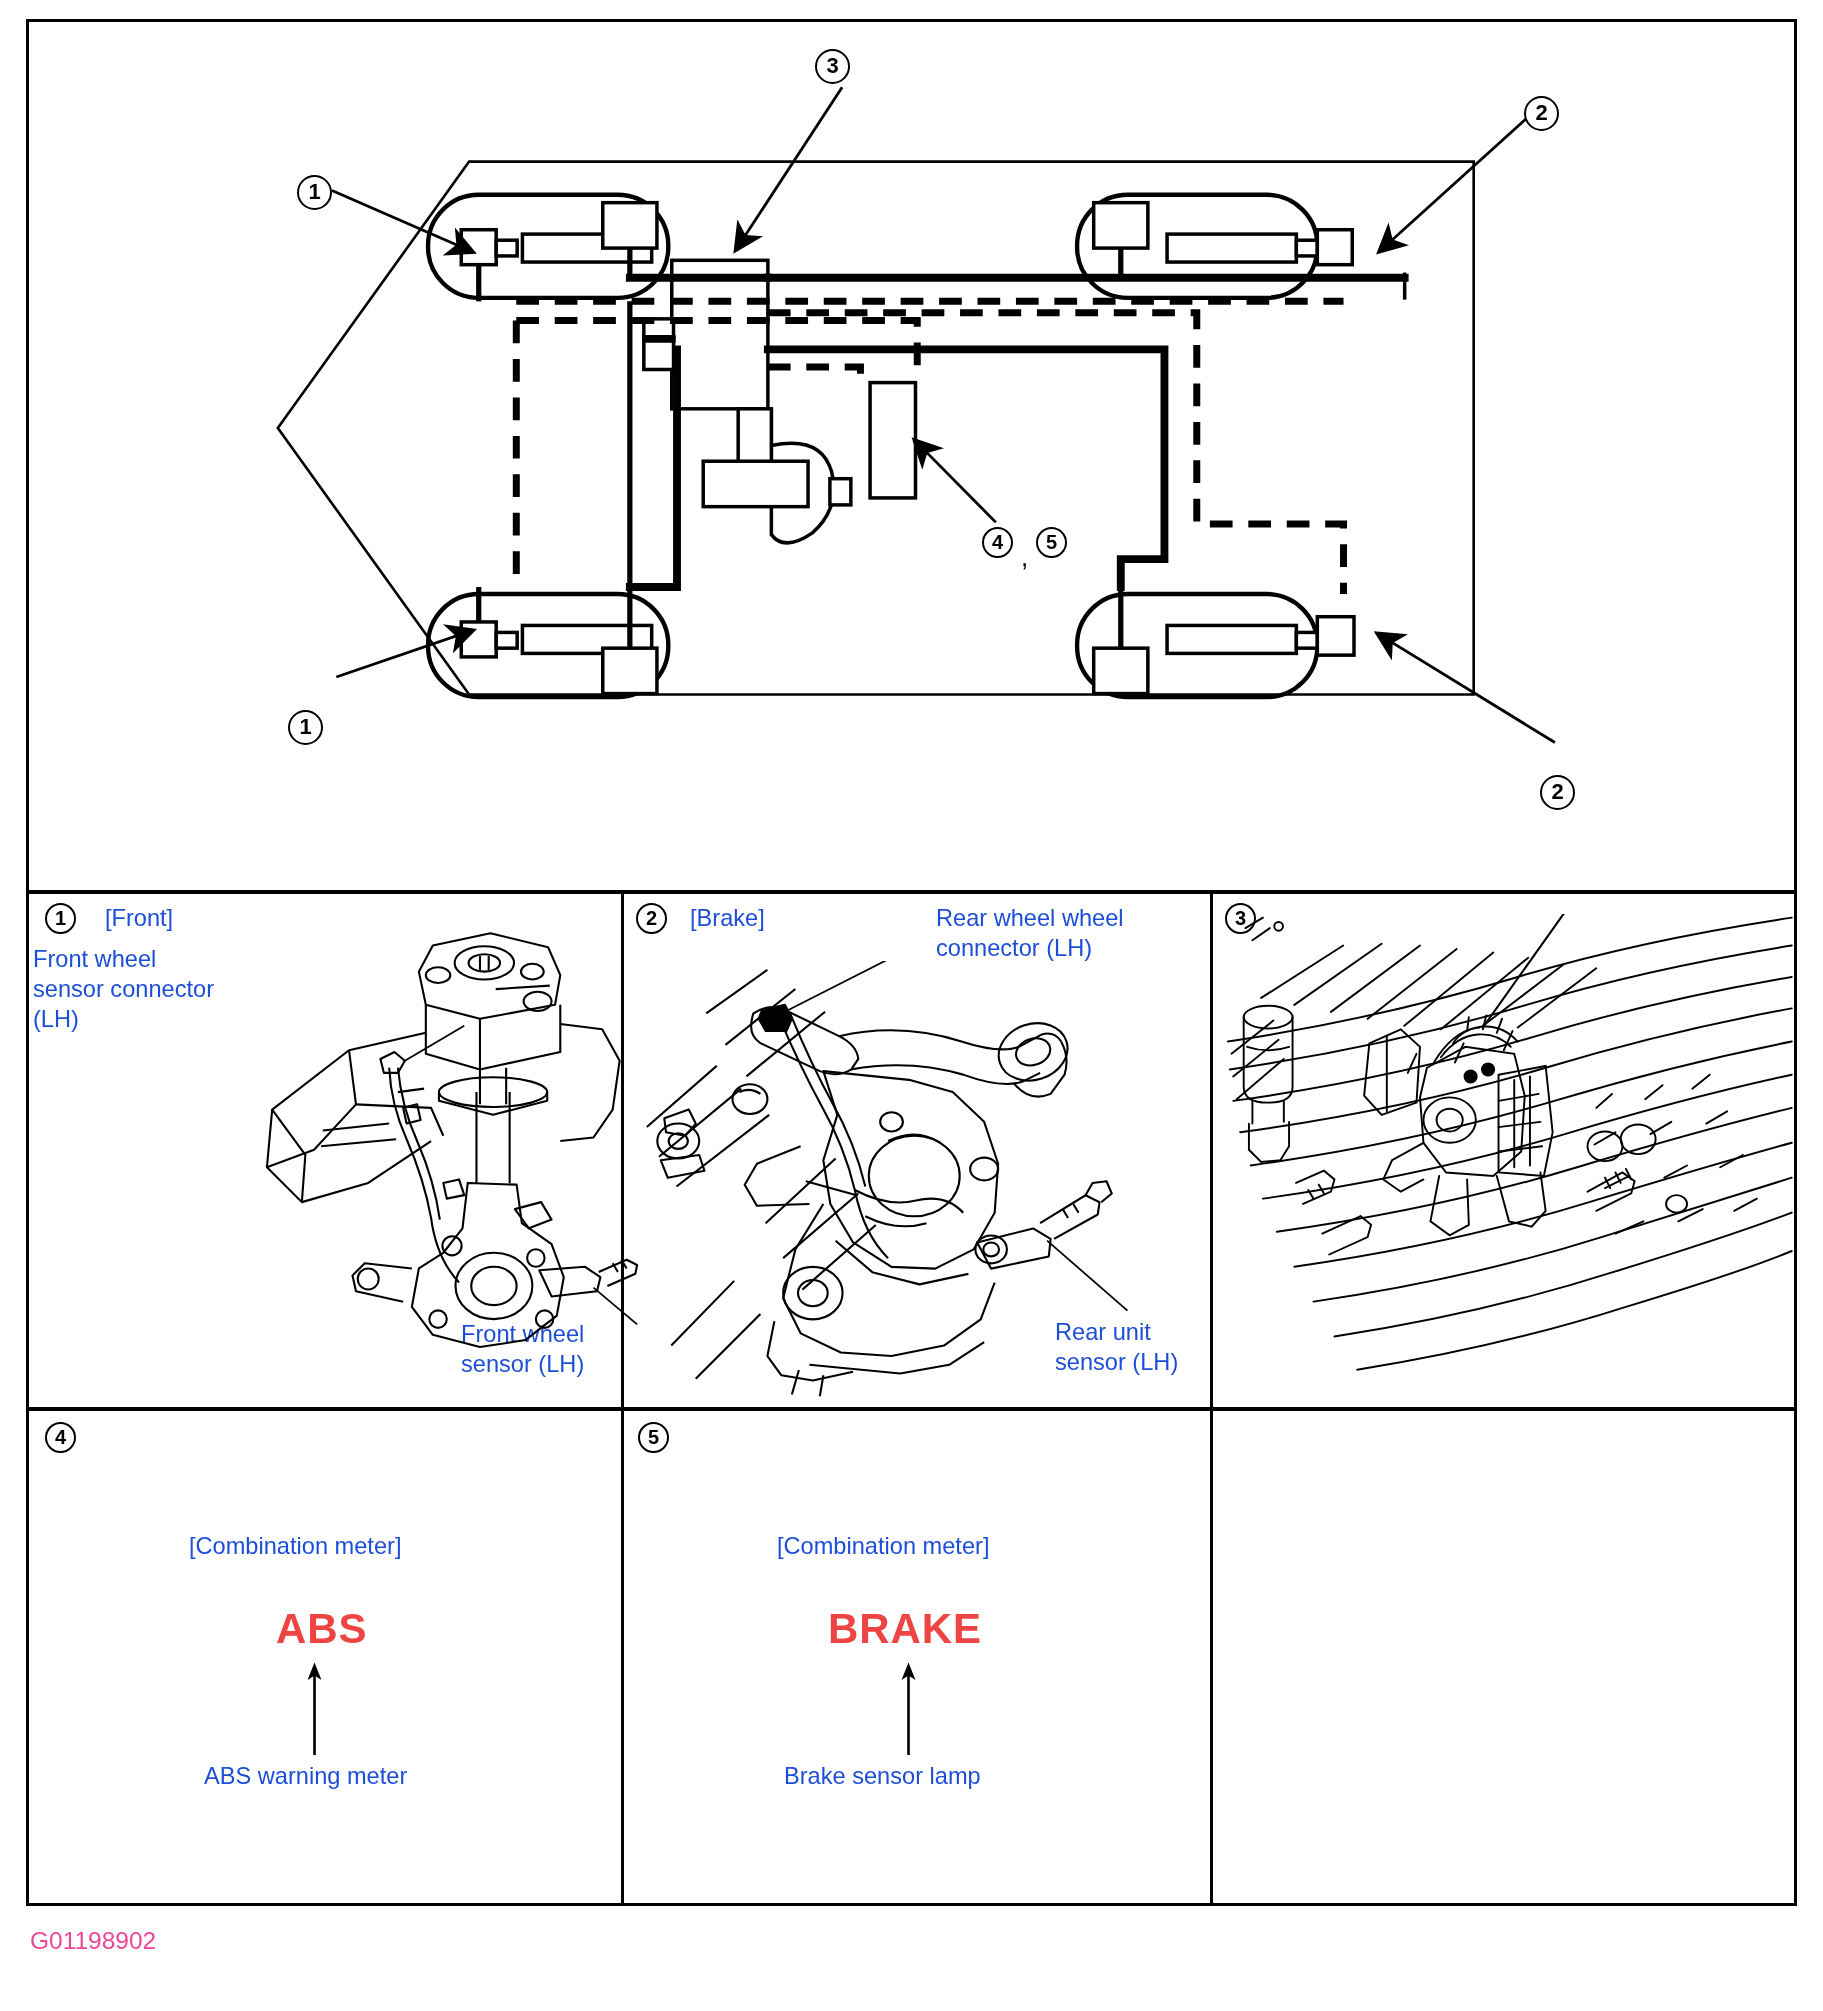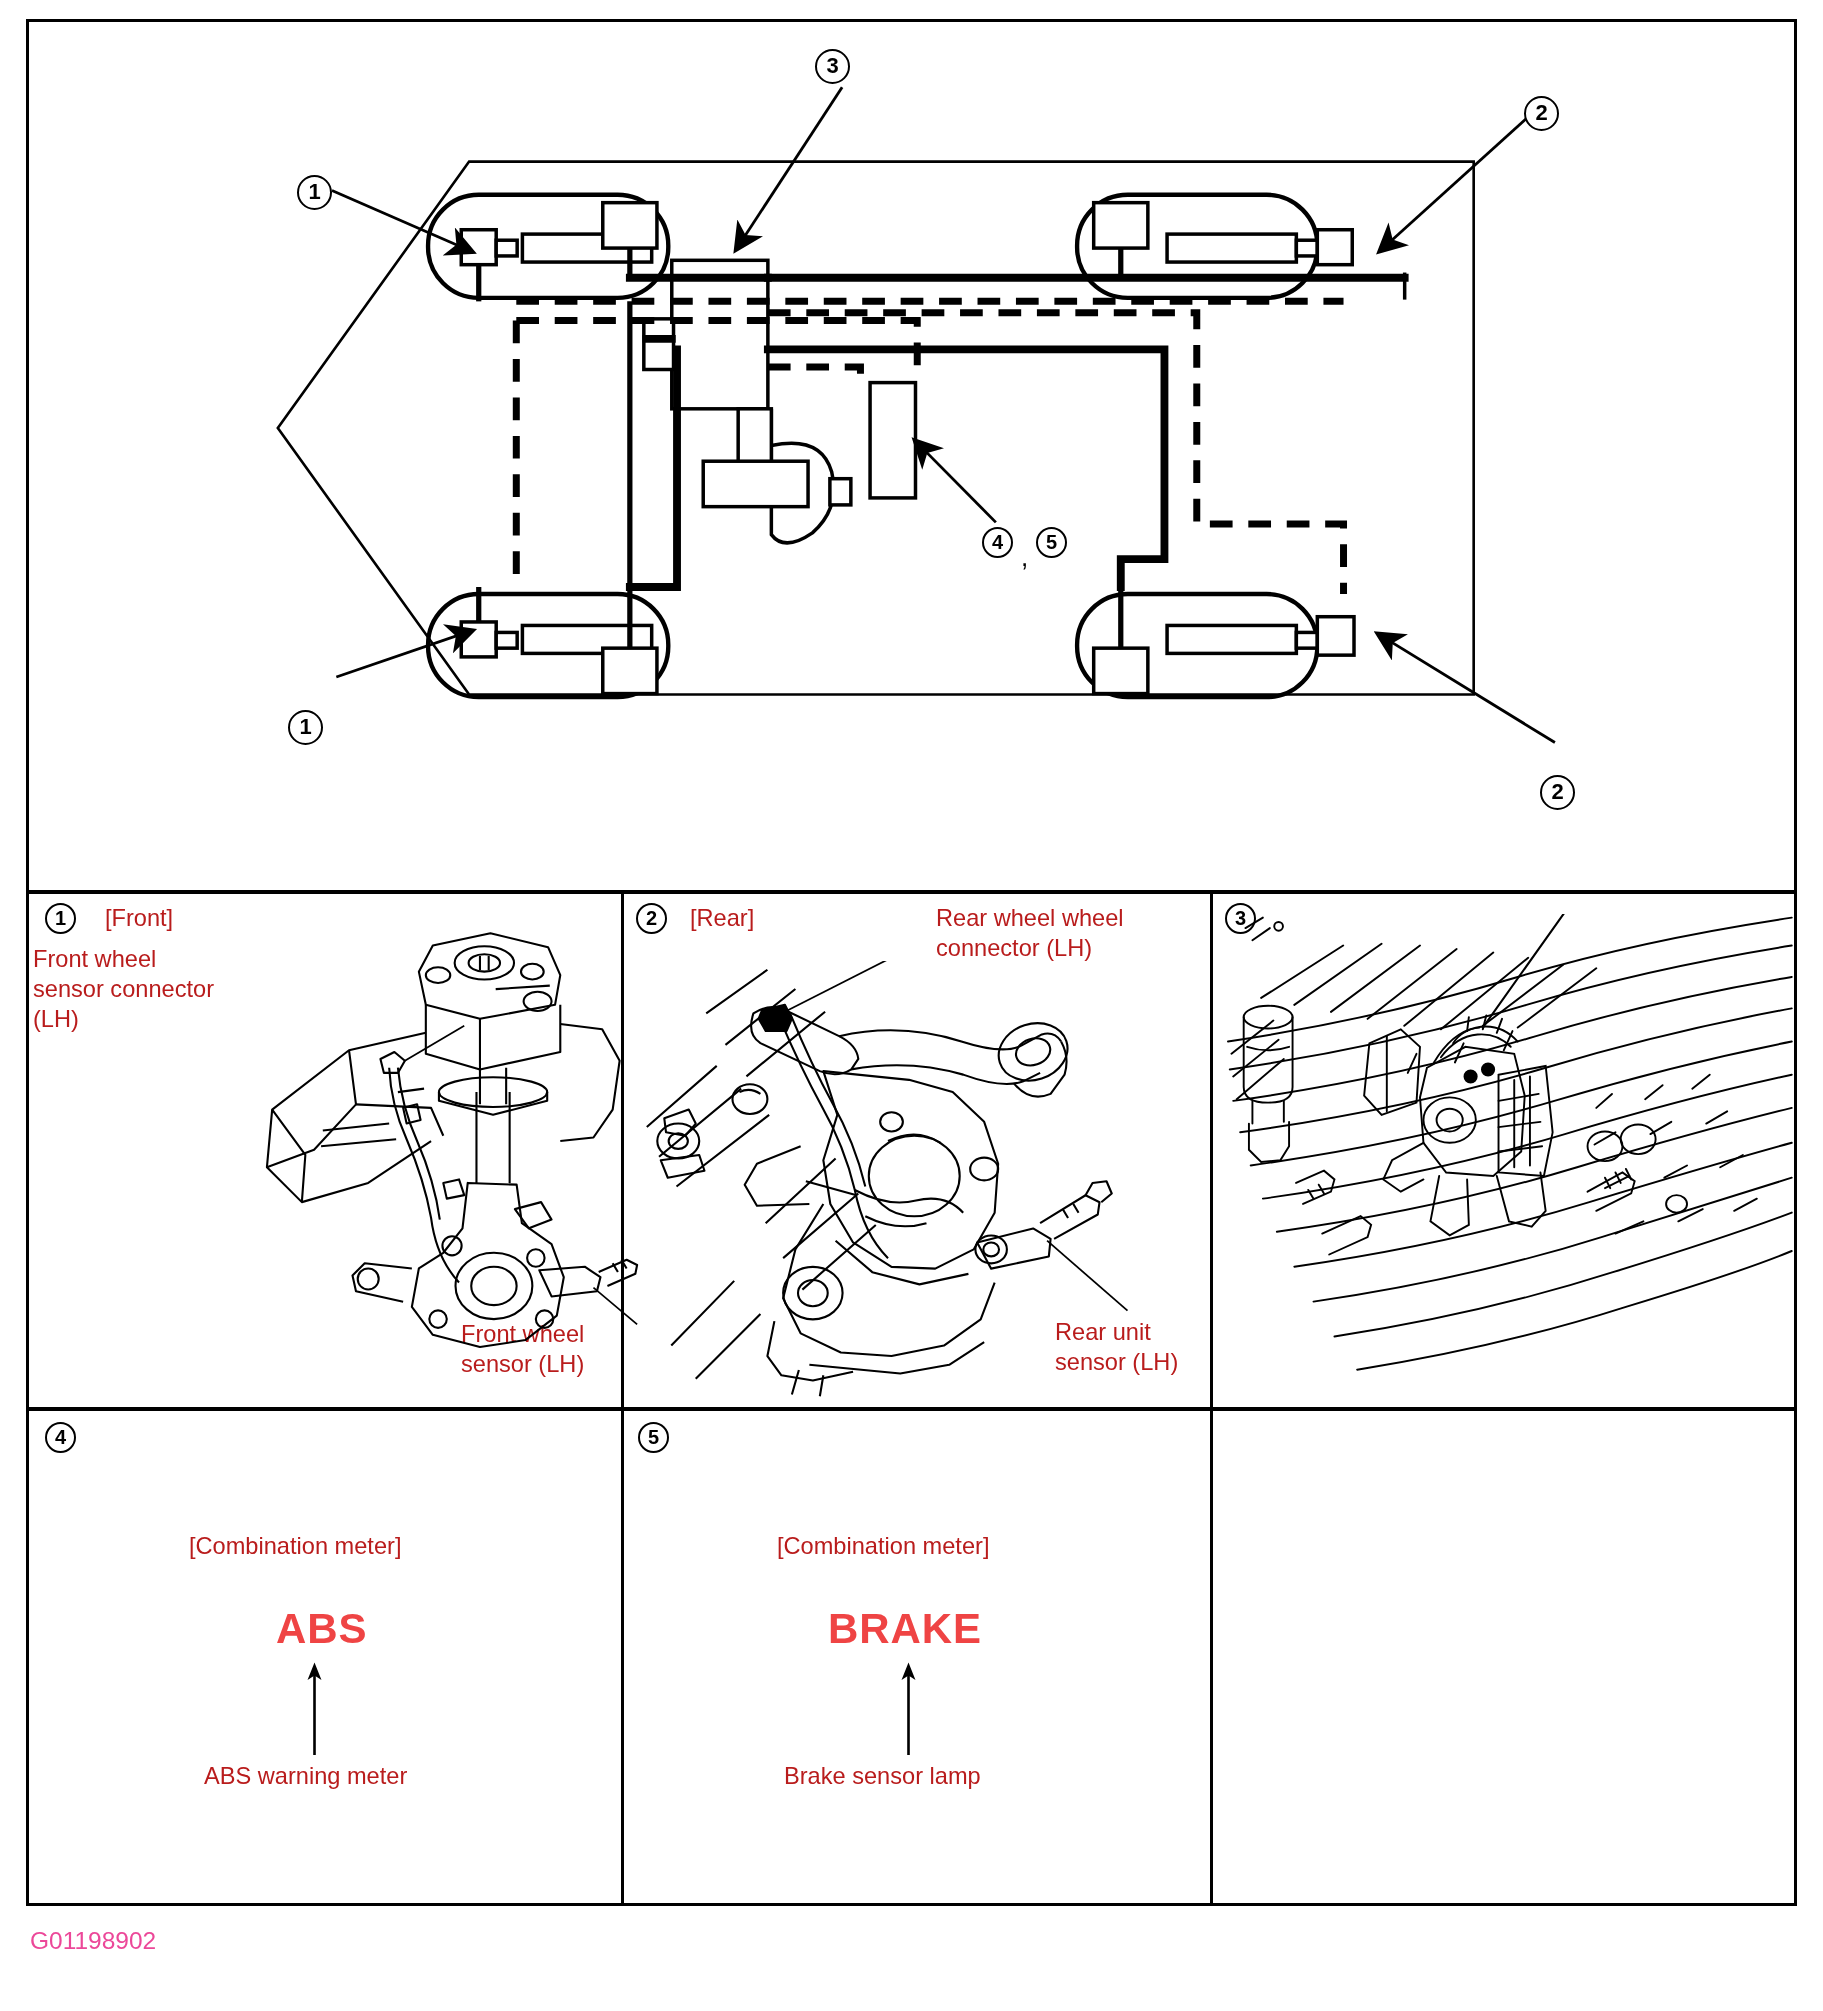--- a/index.html
+++ b/index.html
@@ -48,21 +48,21 @@
     left: 0;
     top: 0;
   }
 
   
   .txt {
     position: absolute;
     font-family: "Liberation Sans", sans-serif;
     font-size: 23.6px;
     line-height: 30px;
-    color: #b91c1c;
+    color: #1d4ed8;
     white-space: pre;
   }
   .lamp {
     position: absolute;
     font-family: "Liberation Sans", sans-serif;
     font-weight: bold;
     font-size: 42px;
     letter-spacing: 0.9px;
     color: #ef4444;
     white-space: pre;
@@ -298,21 +298,21 @@
 
       <path d="M 214 160 L 282 120" stroke-width="2"></path>
       <path d="M 430 420 L 480 462" stroke-width="2"></path>
 
       <path d="M 340 330 L 370 322 L 382 342 L 356 352 Z"></path>
       <path d="M 258 300 L 276 296 L 282 314 L 262 318 Z"></path>
     </g>
   </svg>
 
   <div class="cnum sm" style="left:636px; top:903px;">2</div>
-  <div class="txt" style="left:690px; top:903px;">[Rear]</div>
+  <div class="txt" style="left:690px; top:903px;">[Brake]</div>
   <div class="txt" style="left:936px; top:903px;">Rear wheel wheel
 connector (LH)</div>
   <div class="txt" style="left:1055px; top:1317px;">Rear unit
 sensor (LH)</div>
 
   <svg class="layer" width="542" height="437" viewBox="0 0 620 500" style="left:638px; top:961px;" xmlns="http://www.w3.org/2000/svg">
     <g fill="none" stroke="#000" stroke-width="2.4" stroke-linejoin="round">
 
       <path d="M 10 190 L 90 120 M 24 224 L 118 146 M 44 258 L 150 176"></path>
       <path d="M 78 60 L 148 10 M 100 96 L 180 32 M 124 132 L 214 58"></path>

